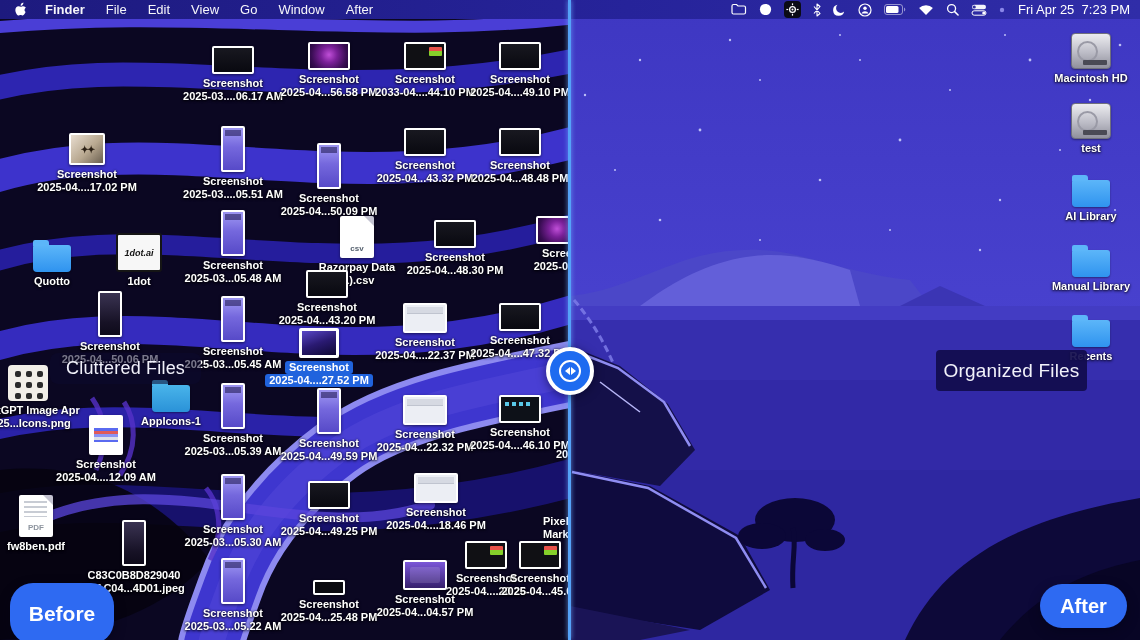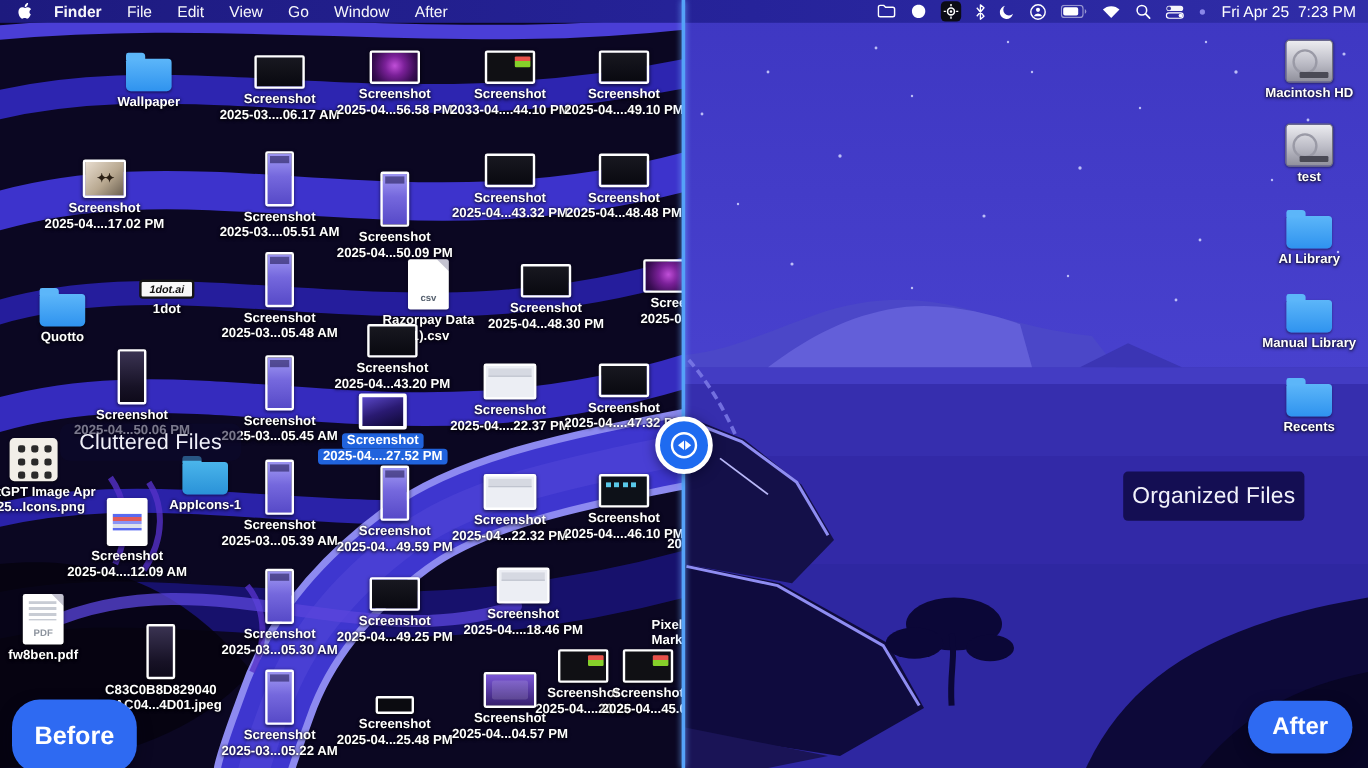--- a/index.html
+++ b/index.html
@@ -70,38 +70,38 @@
   .drive::before{content:'';position:absolute;left:5px;top:7px;width:17px;height:17px;border:2px solid #9a9aa6;border-radius:50%;}
   .drive::after{content:'';position:absolute;right:3px;bottom:3px;width:24px;height:5px;background:#4a4a55;border-radius:1px;}
   .file-page{position:relative;width:34px;height:42px;border-radius:2px;background:#fff;box-shadow:0 1px 3px rgba(0,0,0,.45);padding-left:15px;}
   .file-page::before{content:'';position:absolute;top:0;right:0;width:0;height:0;
     border-style:solid;border-width:0 10px 10px 0;border-color:#c9cdd6 #211c5e00 transparent transparent;
     border-right-color:rgba(20,16,70,.25);}
   .file-pdf::after{content:'';position:absolute;left:5px;right:6px;top:6px;height:16px;
     background:repeating-linear-gradient(180deg,#c8ccd4 0 2px,transparent 2px 5px);}
   .icon-text{position:absolute;left:0;right:0;bottom:5px;font-size:8px;font-weight:700;color:#55606e;text-align:center;}
   .file-pdf .icon-text{color:#8d949e;}
-  .badge-1dot{position:relative;width:46px;height:16px;background:#f7f7f7;border:2px solid #151515;border-radius:3px;
+  .badge-1dot{position:relative;width:46px;height:39px;background:#f7f7f7;border:2px solid #151515;border-radius:3px;
     display:flex;align-items:center;justify-content:center;}
   .badge-1dot .icon-text{position:static;font-style:italic;font-size:9px;color:#111;}
   .image-grid{position:relative;width:40px;height:36px;border-radius:4px;background:#f2efe8;box-shadow:0 1px 2px rgba(0,0,0,.4);}
   .image-grid::after{content:'';position:absolute;left:7px;top:6px;width:6px;height:6px;border-radius:2px;background:#2a2a2a;
     box-shadow:11px 0 0 #2a2a2a,22px 0 0 #2a2a2a,0 11px 0 #2a2a2a,11px 11px 0 #2a2a2a,22px 11px 0 #2a2a2a,0 22px 0 #2a2a2a,11px 22px 0 #2a2a2a,22px 22px 0 #2a2a2a;}
   .doc-colorful{position:relative;width:34px;height:40px;border-radius:2px;background:#fff;box-shadow:0 1px 3px rgba(0,0,0,.45);}
   .doc-colorful::after{content:'';position:absolute;left:5px;right:5px;top:13px;height:14px;
     background:repeating-linear-gradient(180deg,#5a6af0 0 3px,#e05a5a 3px 6px,#8a93f5 6px 9px,#dde0ea 9px 12px);}
 
   .frag{position:absolute;color:#fff;font-size:11px;font-weight:700;text-align:left;}
   .frag div{line-height:13px;white-space:nowrap;text-shadow:0 1px 3px rgba(0,0,0,.95);}
 
   
   .overlay-label{position:absolute;z-index:30;color:#f1f1fa;letter-spacing:.2px;}
   .overlay-label.cluttered{left:50px;top:353px;padding:5px 16px;font-size:18px;background:rgba(13,10,45,.55);border-radius:8px;}
   .overlay-label.organized{left:936px;top:350px;width:151px;height:41px;display:flex;align-items:center;justify-content:center;
-    font-size:19px;background:rgba(17,12,76,.92);border-radius:4px;margin-top:43px;}
+    font-size:19px;background:rgba(17,12,76,.92);border-radius:4px;}
 
   .pill{position:absolute;z-index:35;border:none;background:#2e6af2;color:#fff;font-weight:700;
     border-radius:23px;box-shadow:0 4px 12px rgba(0,0,20,.4);cursor:pointer;}
   .pill.before{left:10px;top:583px;width:104px;height:61px;font-size:21px;}
   .pill.after{left:1040px;top:584px;width:87px;height:44px;font-size:20px;}
 
   
   .divider{position:absolute;left:568px;top:0;width:3px;height:640px;z-index:50;background:#55a2f8;
     box-shadow:0 0 5px rgba(110,170,255,.9);}
   .handle{position:absolute;left:546px;top:347px;width:48px;height:48px;border-radius:50%;z-index:51;
@@ -297,28 +297,20 @@
             <svg width="6" height="6" viewBox="0 0 6 6">
               <circle cx="3" cy="3" r="2.2" fill="#8a87e8"></circle>
             </svg>
           </span>
         </div>
       <span class="clock">Fri Apr 25  7:23 PM</span>
     </div>
   </div>
 
   <div class="pane pane-left">
-      <div class="dt-item" style="left: 69px; top: 42px;">
-        <div class="dt-icon">
-          <div class="folder"></div>
-        </div>
-        <div class="dt-label">
-          <div class="lbl-line">Wallpaper</div>
-        </div>
-      </div>
       <div class="dt-item" style="left: 178px; top: 46px;">
         <div class="dt-icon">
           <div class="shot sz-wide shot-wide-dark"></div>
         </div>
         <div class="dt-label">
           <div class="lbl-line">Screenshot</div>
           <div class="lbl-line">2025-03....06.17 AM</div>
         </div>
       </div>
       <div class="dt-item" style="left: 274px; top: 42px;">

